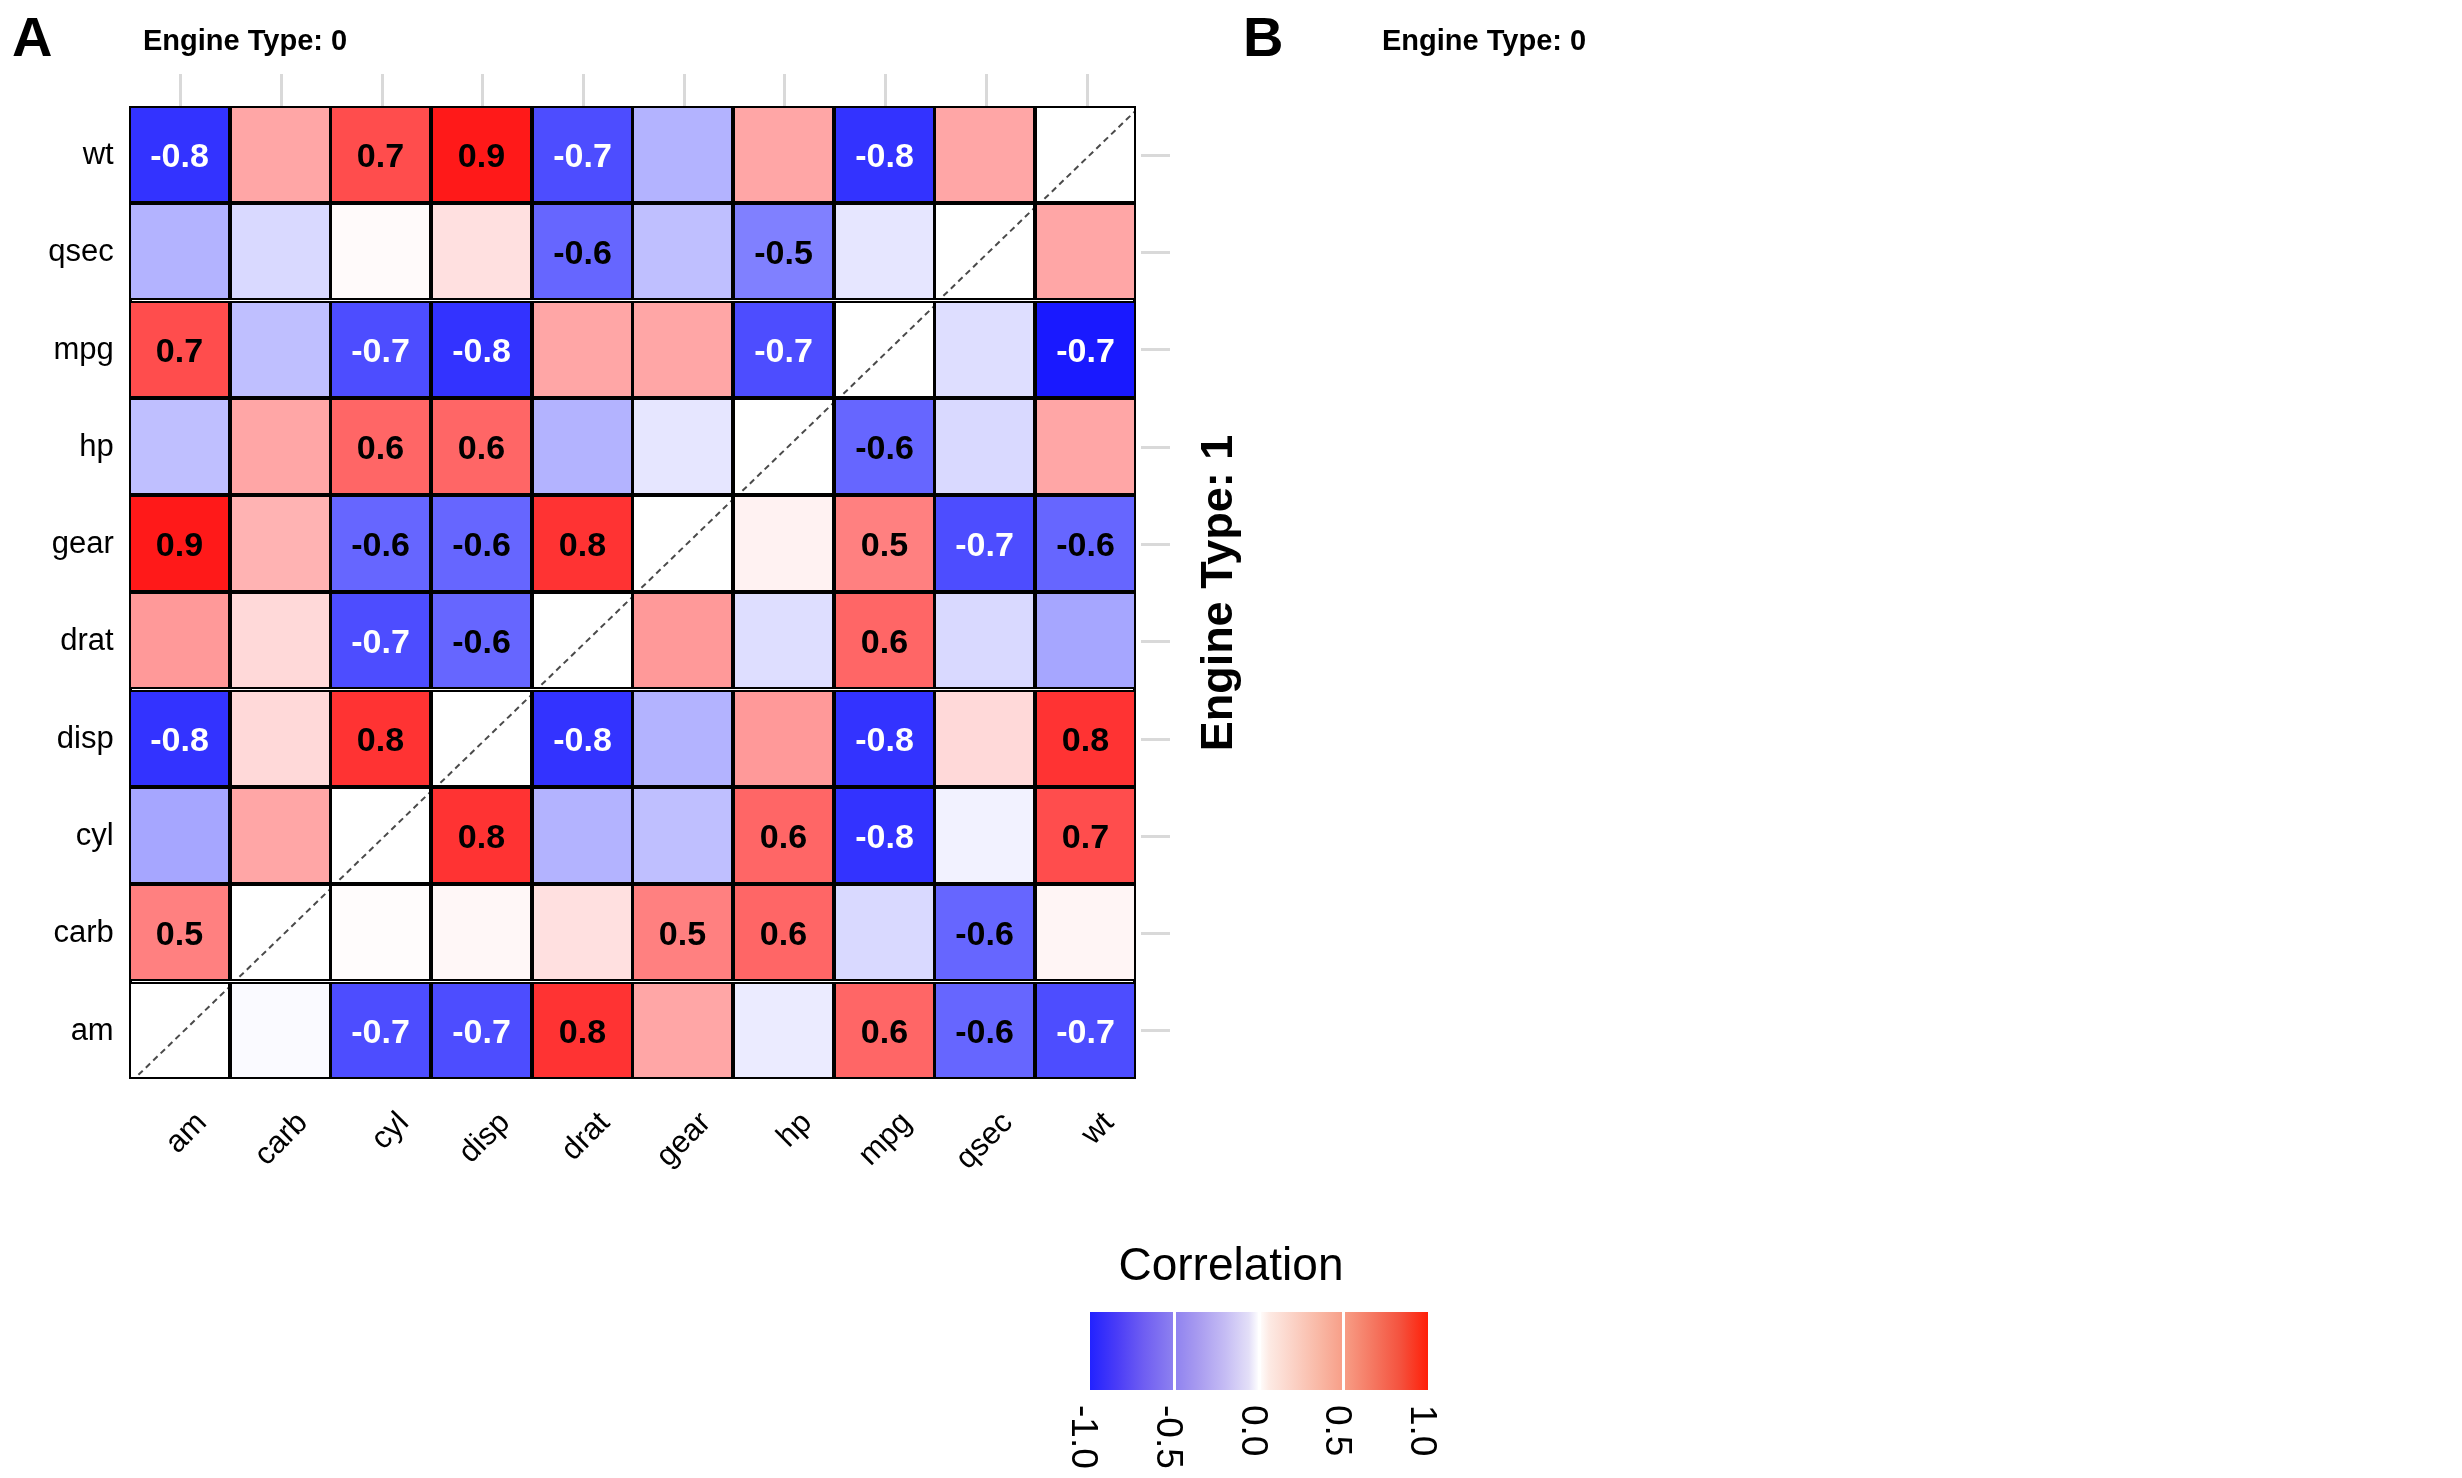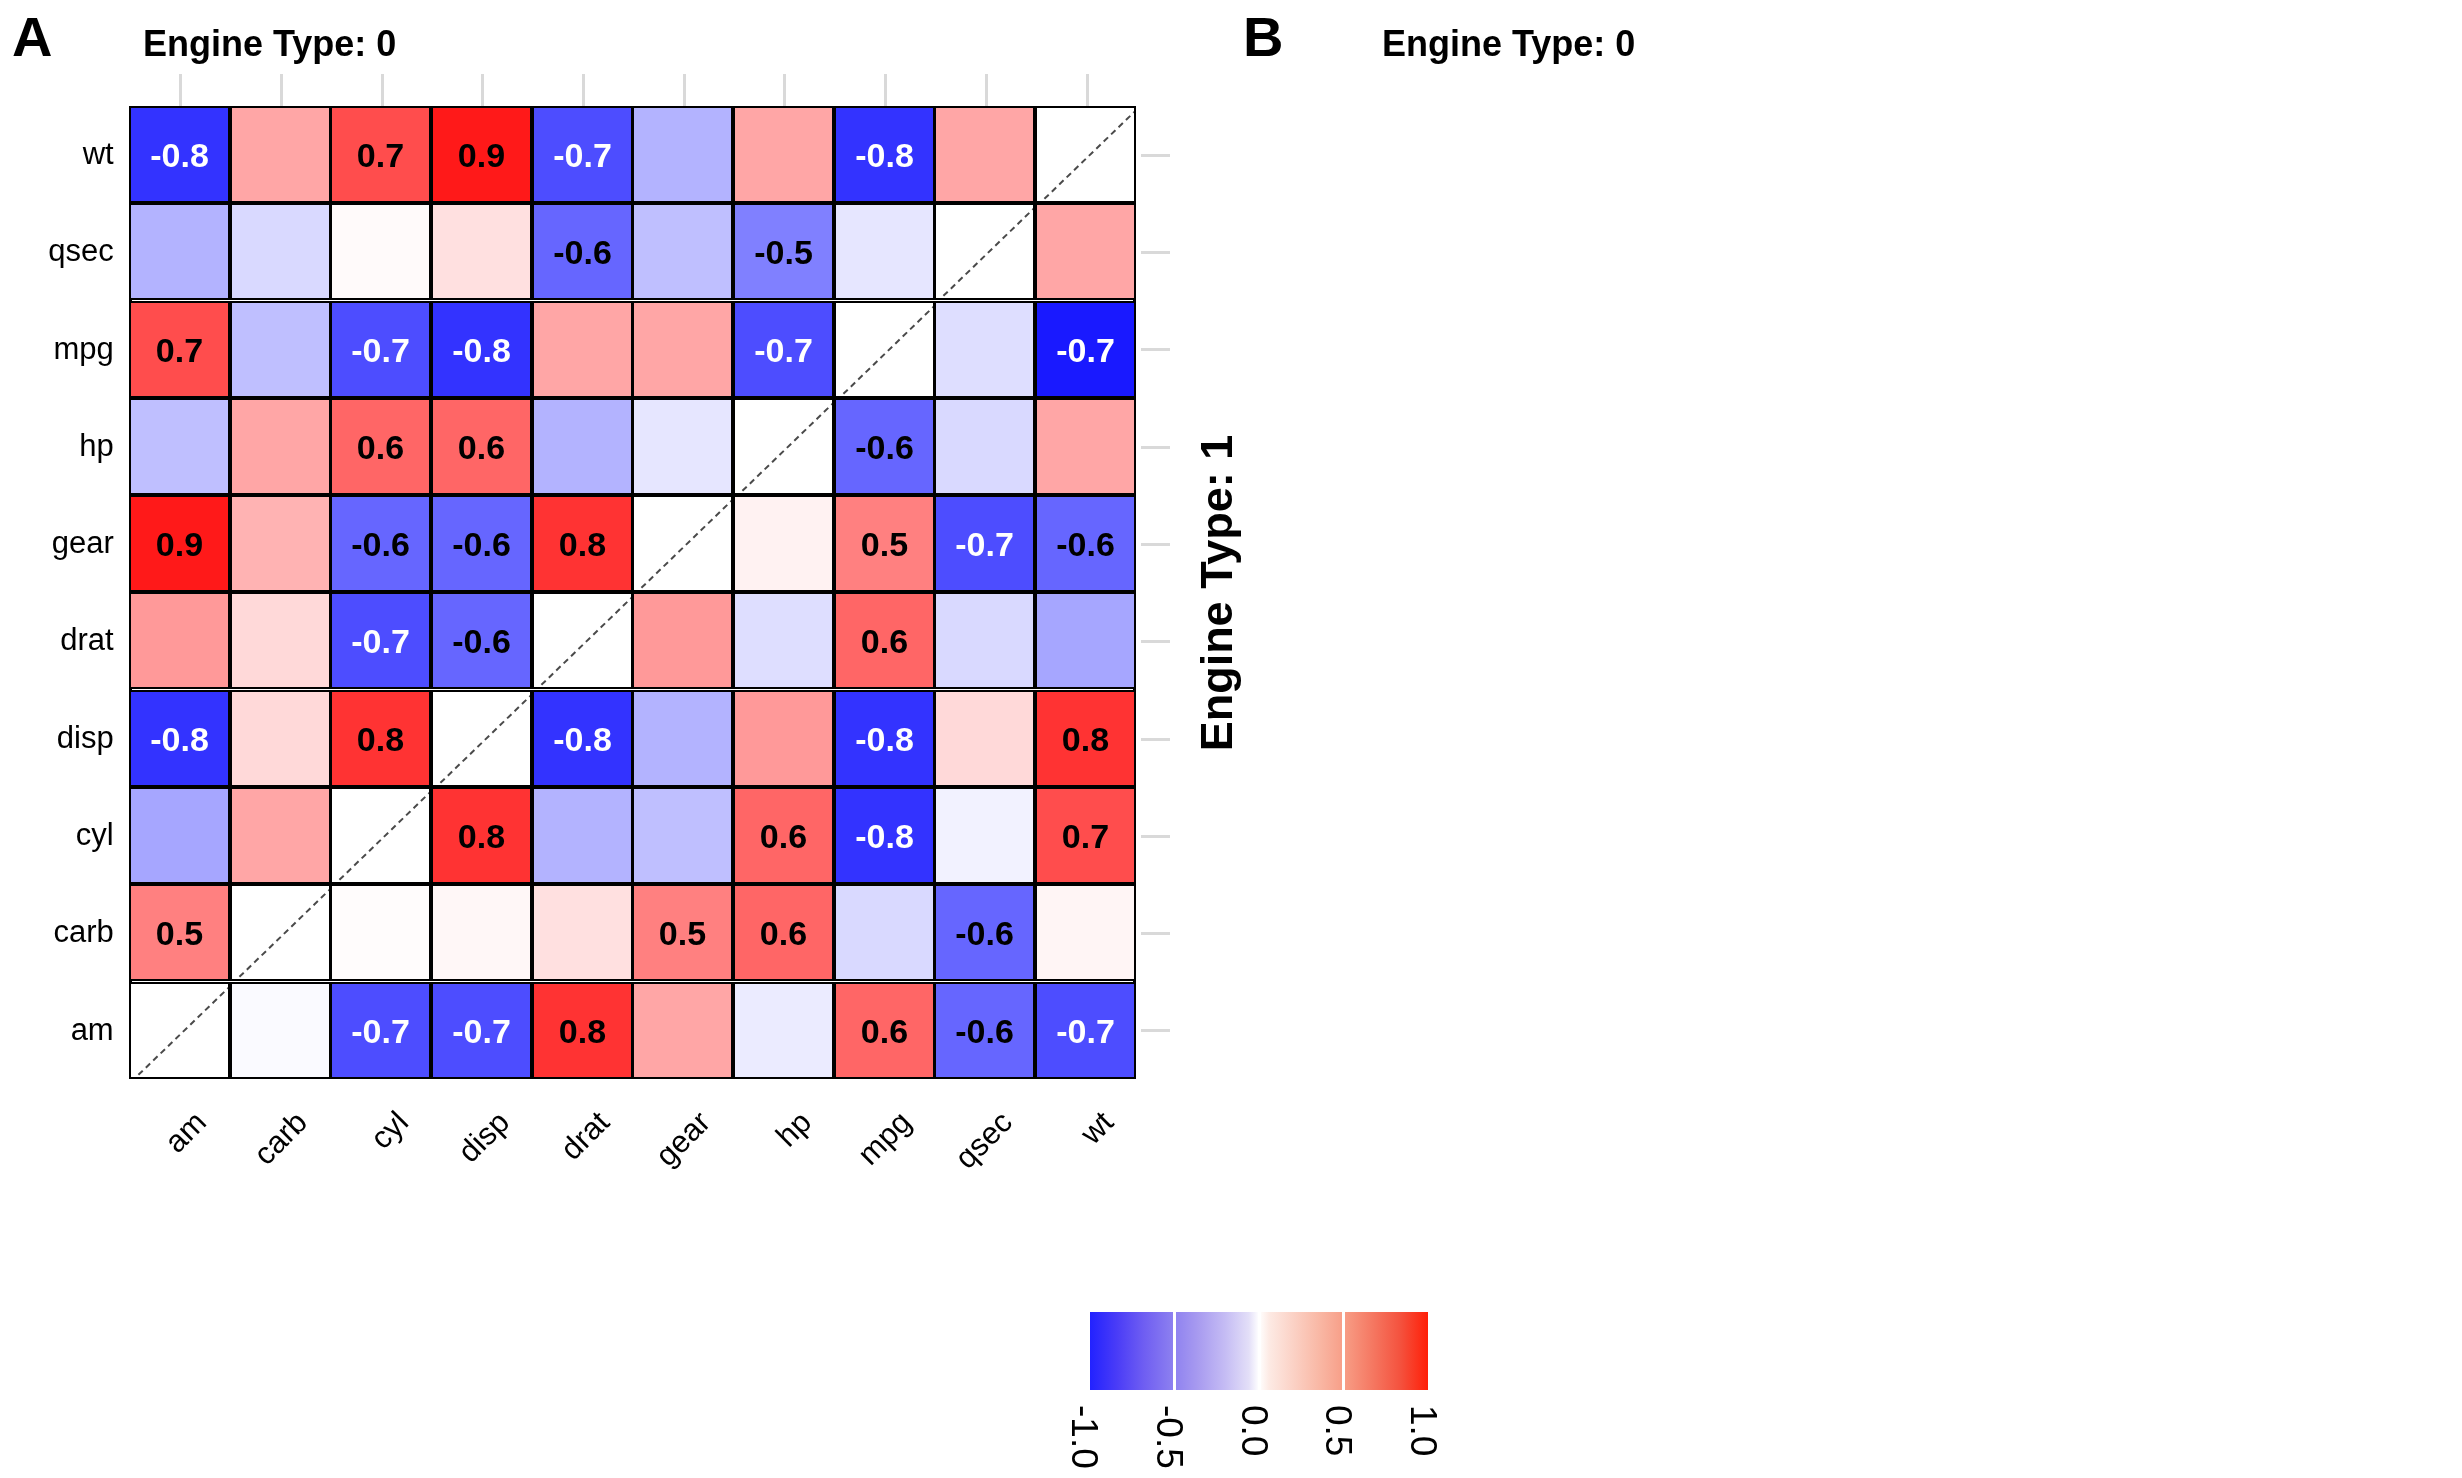--- a/index.html
+++ b/index.html
@@ -17,21 +17,21 @@
   
   .panel { position:absolute; top:0; height:1215px; }
   #panel-a { left:0;    width:1231px; }
   #panel-b { left:1231px; width:1231px; }
 
   .panel-letter {
     position:absolute; font-weight:bold; font-size:56px; color:#000;
     line-height:1; letter-spacing:-0.8px;
   }
   .panel-title {
-    position:absolute; font-weight:bold; font-size:36px; color:#000;
+    position:absolute; font-weight:bold; font-size:29px; color:#000;
     line-height:1; white-space:nowrap;
   }
   .strip-right {
     position:absolute; font-weight:bold; font-size:45px; color:#000;
     white-space:nowrap; transform-origin:center center;
     transform: rotate(-90deg);
   }
 
   
   .plot { position:absolute; }
@@ -351,20 +351,21 @@
       </div>
   </div>
 
   <div class="panel" id="panel-b">
     <div class="panel-letter" style="left:12px; top:8.5px;">B</div>
     <div class="panel-title" style="left:151px; top:25.5px;">Engine Type: 0</div>
 
   </div>
 
   <div id="legend">
+    <div id="legend-title">Correlation</div>
     <div id="legend-bar-wrap">
       <div id="legend-bar"></div>
     <div class="legend-tickline" style="left: 83px;"></div>
         <div class="legend-tickline" style="left: 168px;"></div>
         <div class="legend-tickline" style="left: 252px;"></div>
       </div>
   <div class="legend-tick-lab" style="left: 1105px; top: 190px;">-1.0</div>
       <div class="legend-tick-lab" style="left: 1190px; top: 190px;">-0.5</div>
       <div class="legend-tick-lab" style="left: 1275px; top: 190px;">0.0</div>
       <div class="legend-tick-lab" style="left: 1359px; top: 190px;">0.5</div>

